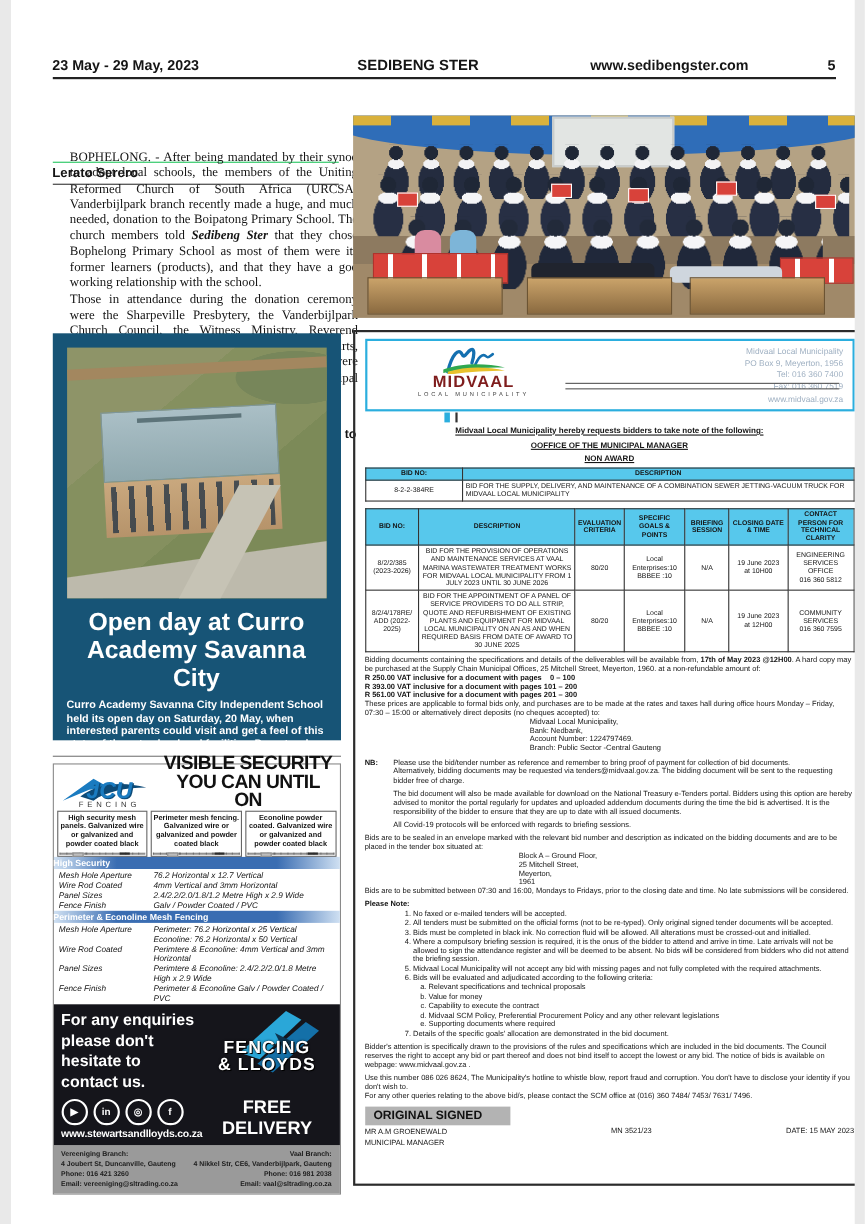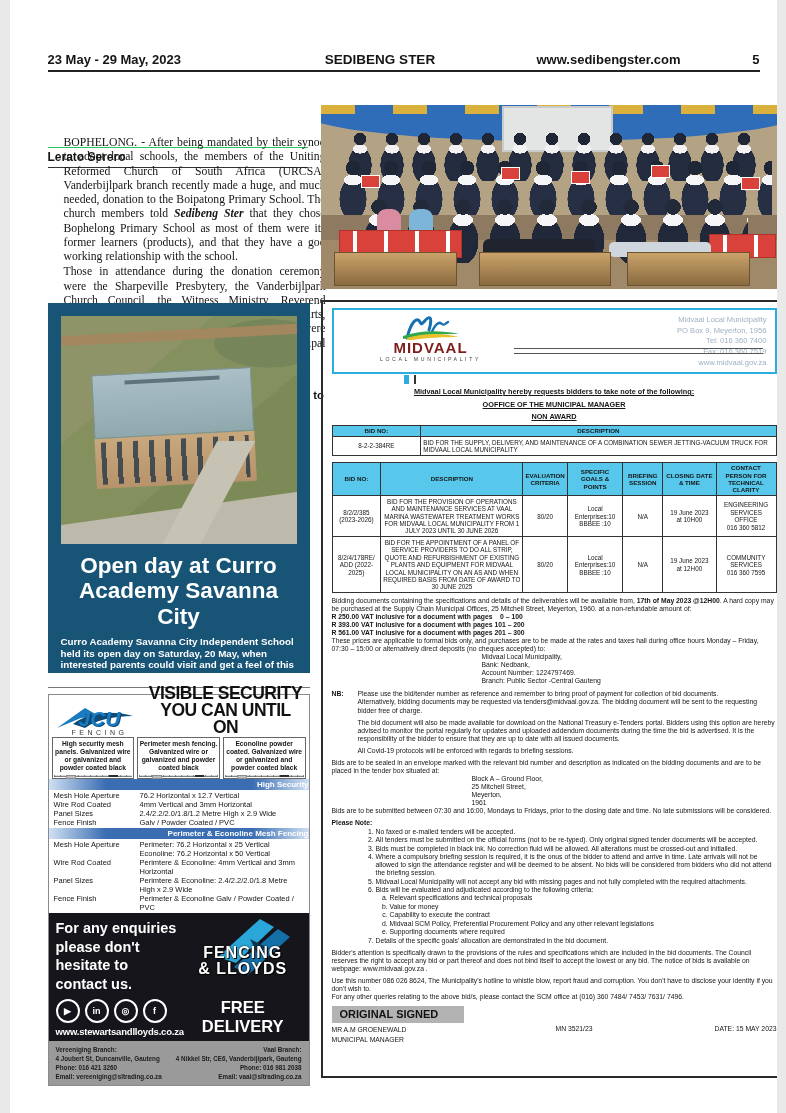--- a/index.html
+++ b/index.html
@@ -93,22 +93,22 @@
   .jcu-products{height:96px;display:flex;gap:3px;padding:0 3px;}
   .product{flex:1;border:1px solid #666;display:flex;flex-direction:column;box-sizing:border-box;}
   .product-title{font-size:6.7px;font-weight:bold;text-align:center;line-height:1.18;padding:2px 1px;}
   .product-img{flex:1;margin:1px;position:relative;background:
       repeating-linear-gradient(0deg,rgba(70,70,70,.55) 0 1px,transparent 1px 6px),
       repeating-linear-gradient(90deg,rgba(70,70,70,.55) 0 1px,transparent 1px 6px),
       linear-gradient(#e8e8e8,#c2c2c2);}
   .post-d{position:absolute;right:18%;top:4%;width:9px;height:92%;background:#2c2c2c;}
   .post-l{position:absolute;left:16%;top:8%;width:8px;height:88%;background:#bdbdbd;border:1px solid #8e8e8e;}
   .jcu-bar{height:11px;background:linear-gradient(90deg,#cfe0f2,#3a6db2 22%,#3a6db2 78%,#cfe0f2);
-           color:#fff;font-weight:bold;font-size:8px;line-height:11px;text-align:right;}
-  .jcu-table{font-size:7.5px;line-height:1.2;padding:1px 5px;}
+           color:#fff;font-weight:bold;font-size:8px;line-height:11px;text-align:left;}
+  .jcu-table{font-size:7.5px;line-height:1.2;padding:1px 5px;font-style:italic;}
   .jcu-row{display:flex;}
   .jcu-row .k{width:86px;flex-shrink:0;}
   .jcu-row .v{flex:1;}
   .jcu-black{flex:1;background:#15151b;color:#fff;display:flex;padding:6px 7px 4px;position:relative;}
   .enq{width:126px;font-weight:bold;font-size:14.5px;line-height:1.28;}
   .social{display:flex;gap:5px;margin-top:5px;}
   .sicon{width:20px;height:20px;border:2px solid #fff;border-radius:50%;display:flex;align-items:center;
          justify-content:center;font-size:9px;font-weight:bold;}
   .jcu-web{font-size:9.5px;font-weight:bold;margin-top:3px;letter-spacing:-.2px;}
   .sl{flex:1;position:relative;text-align:center;}

